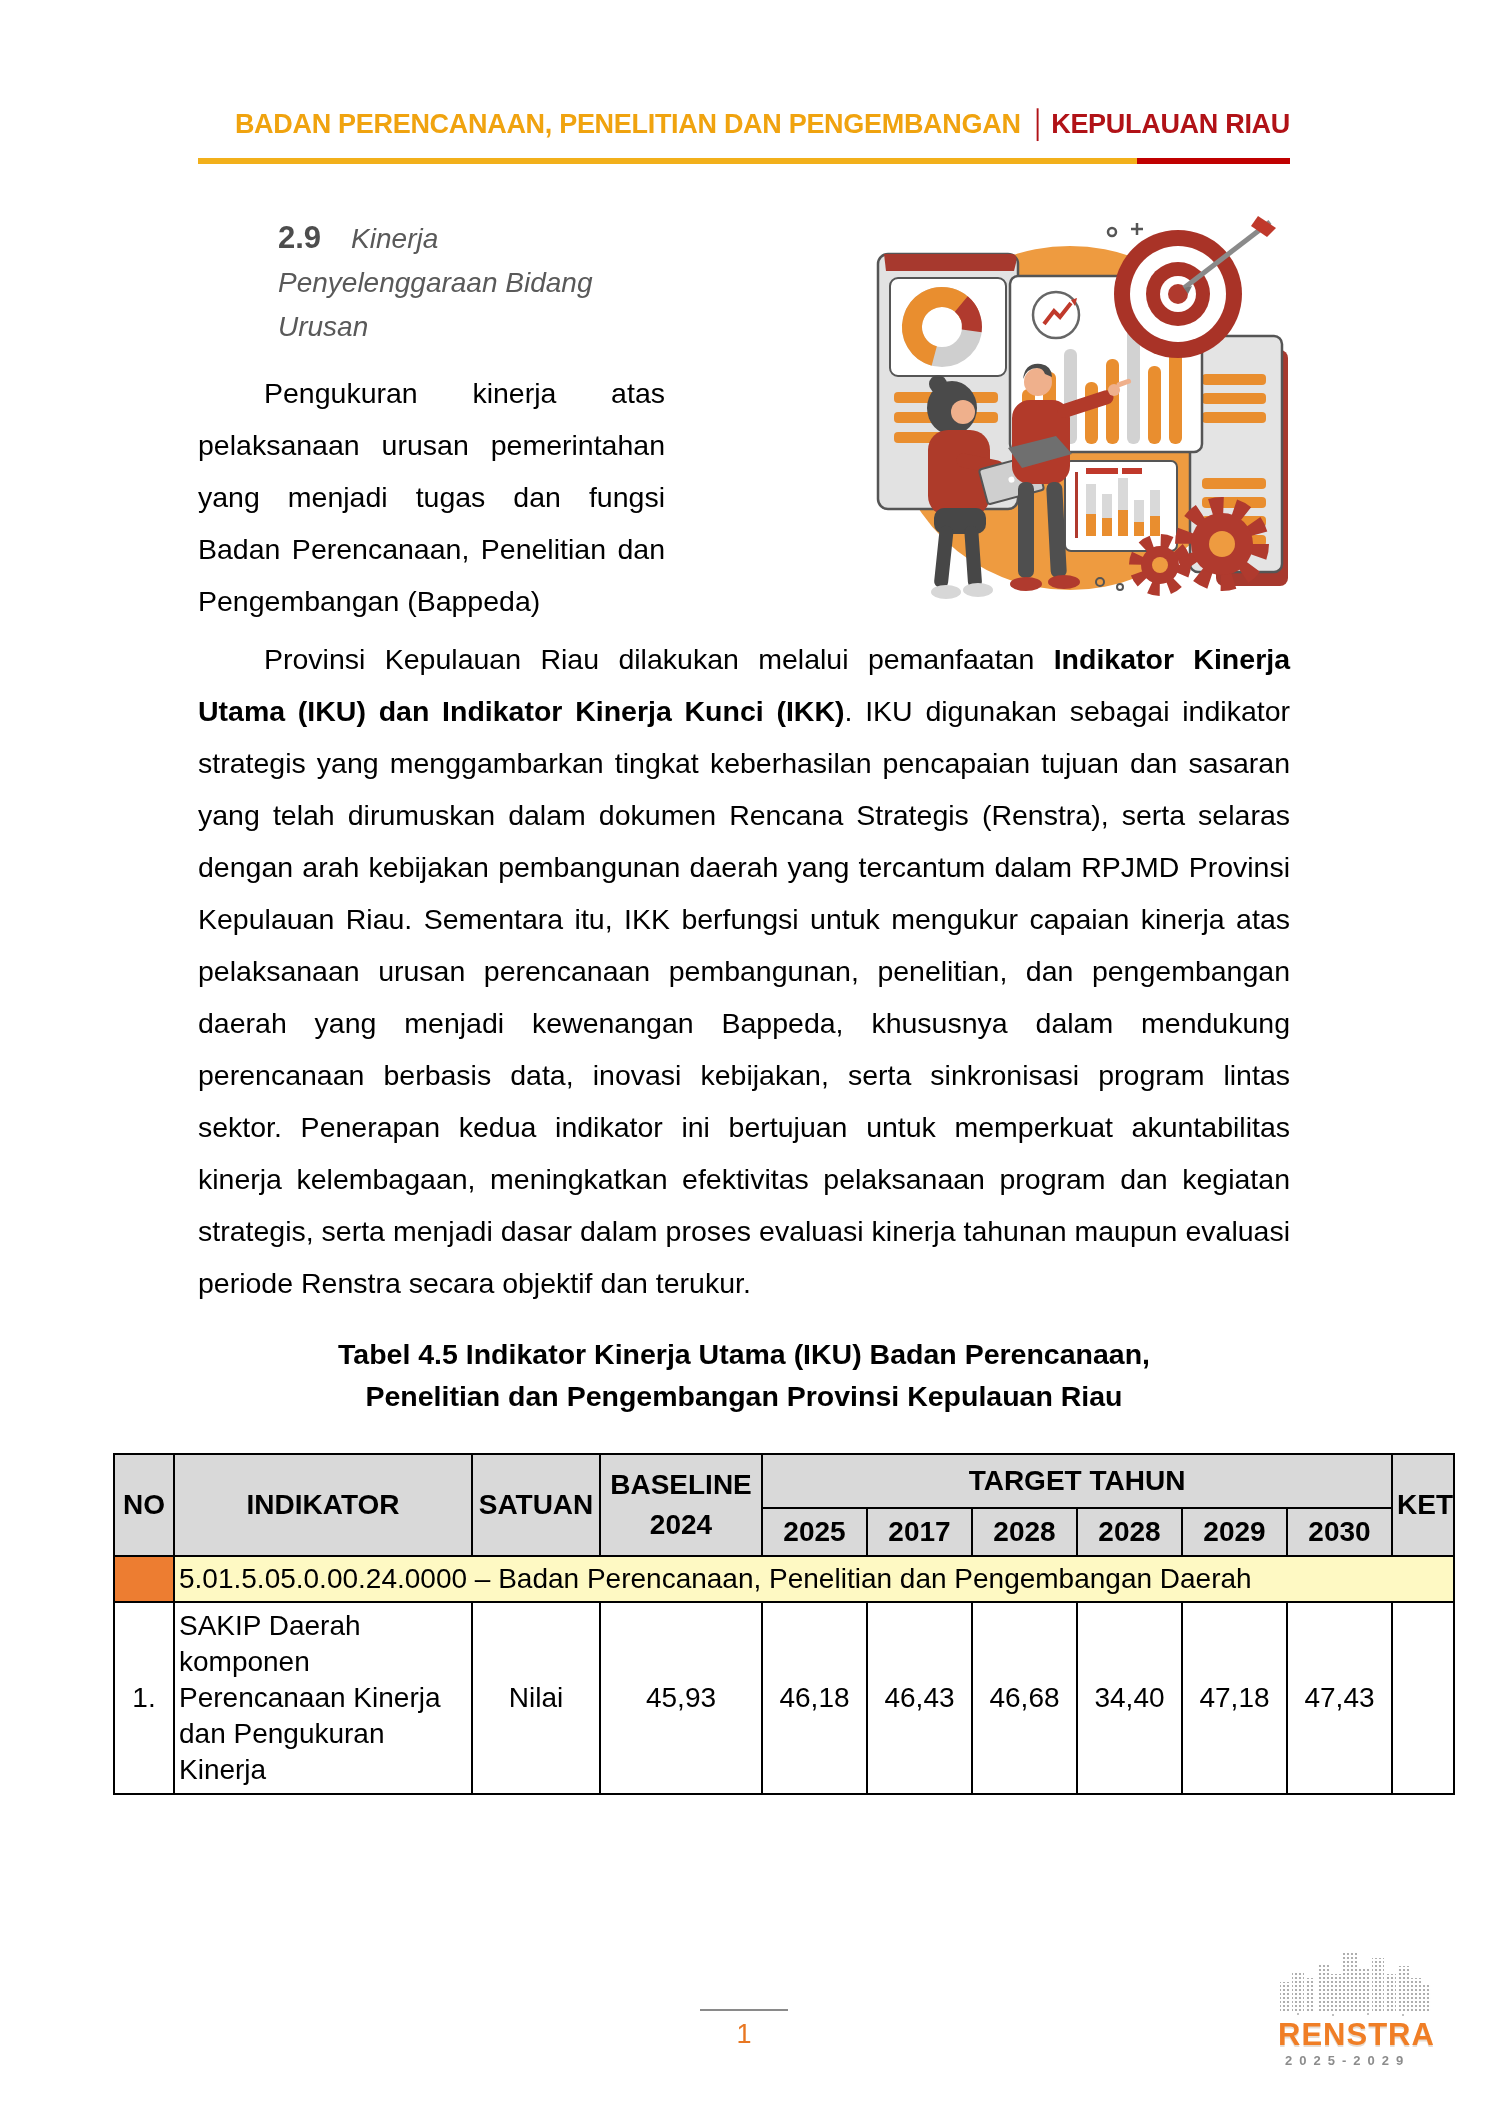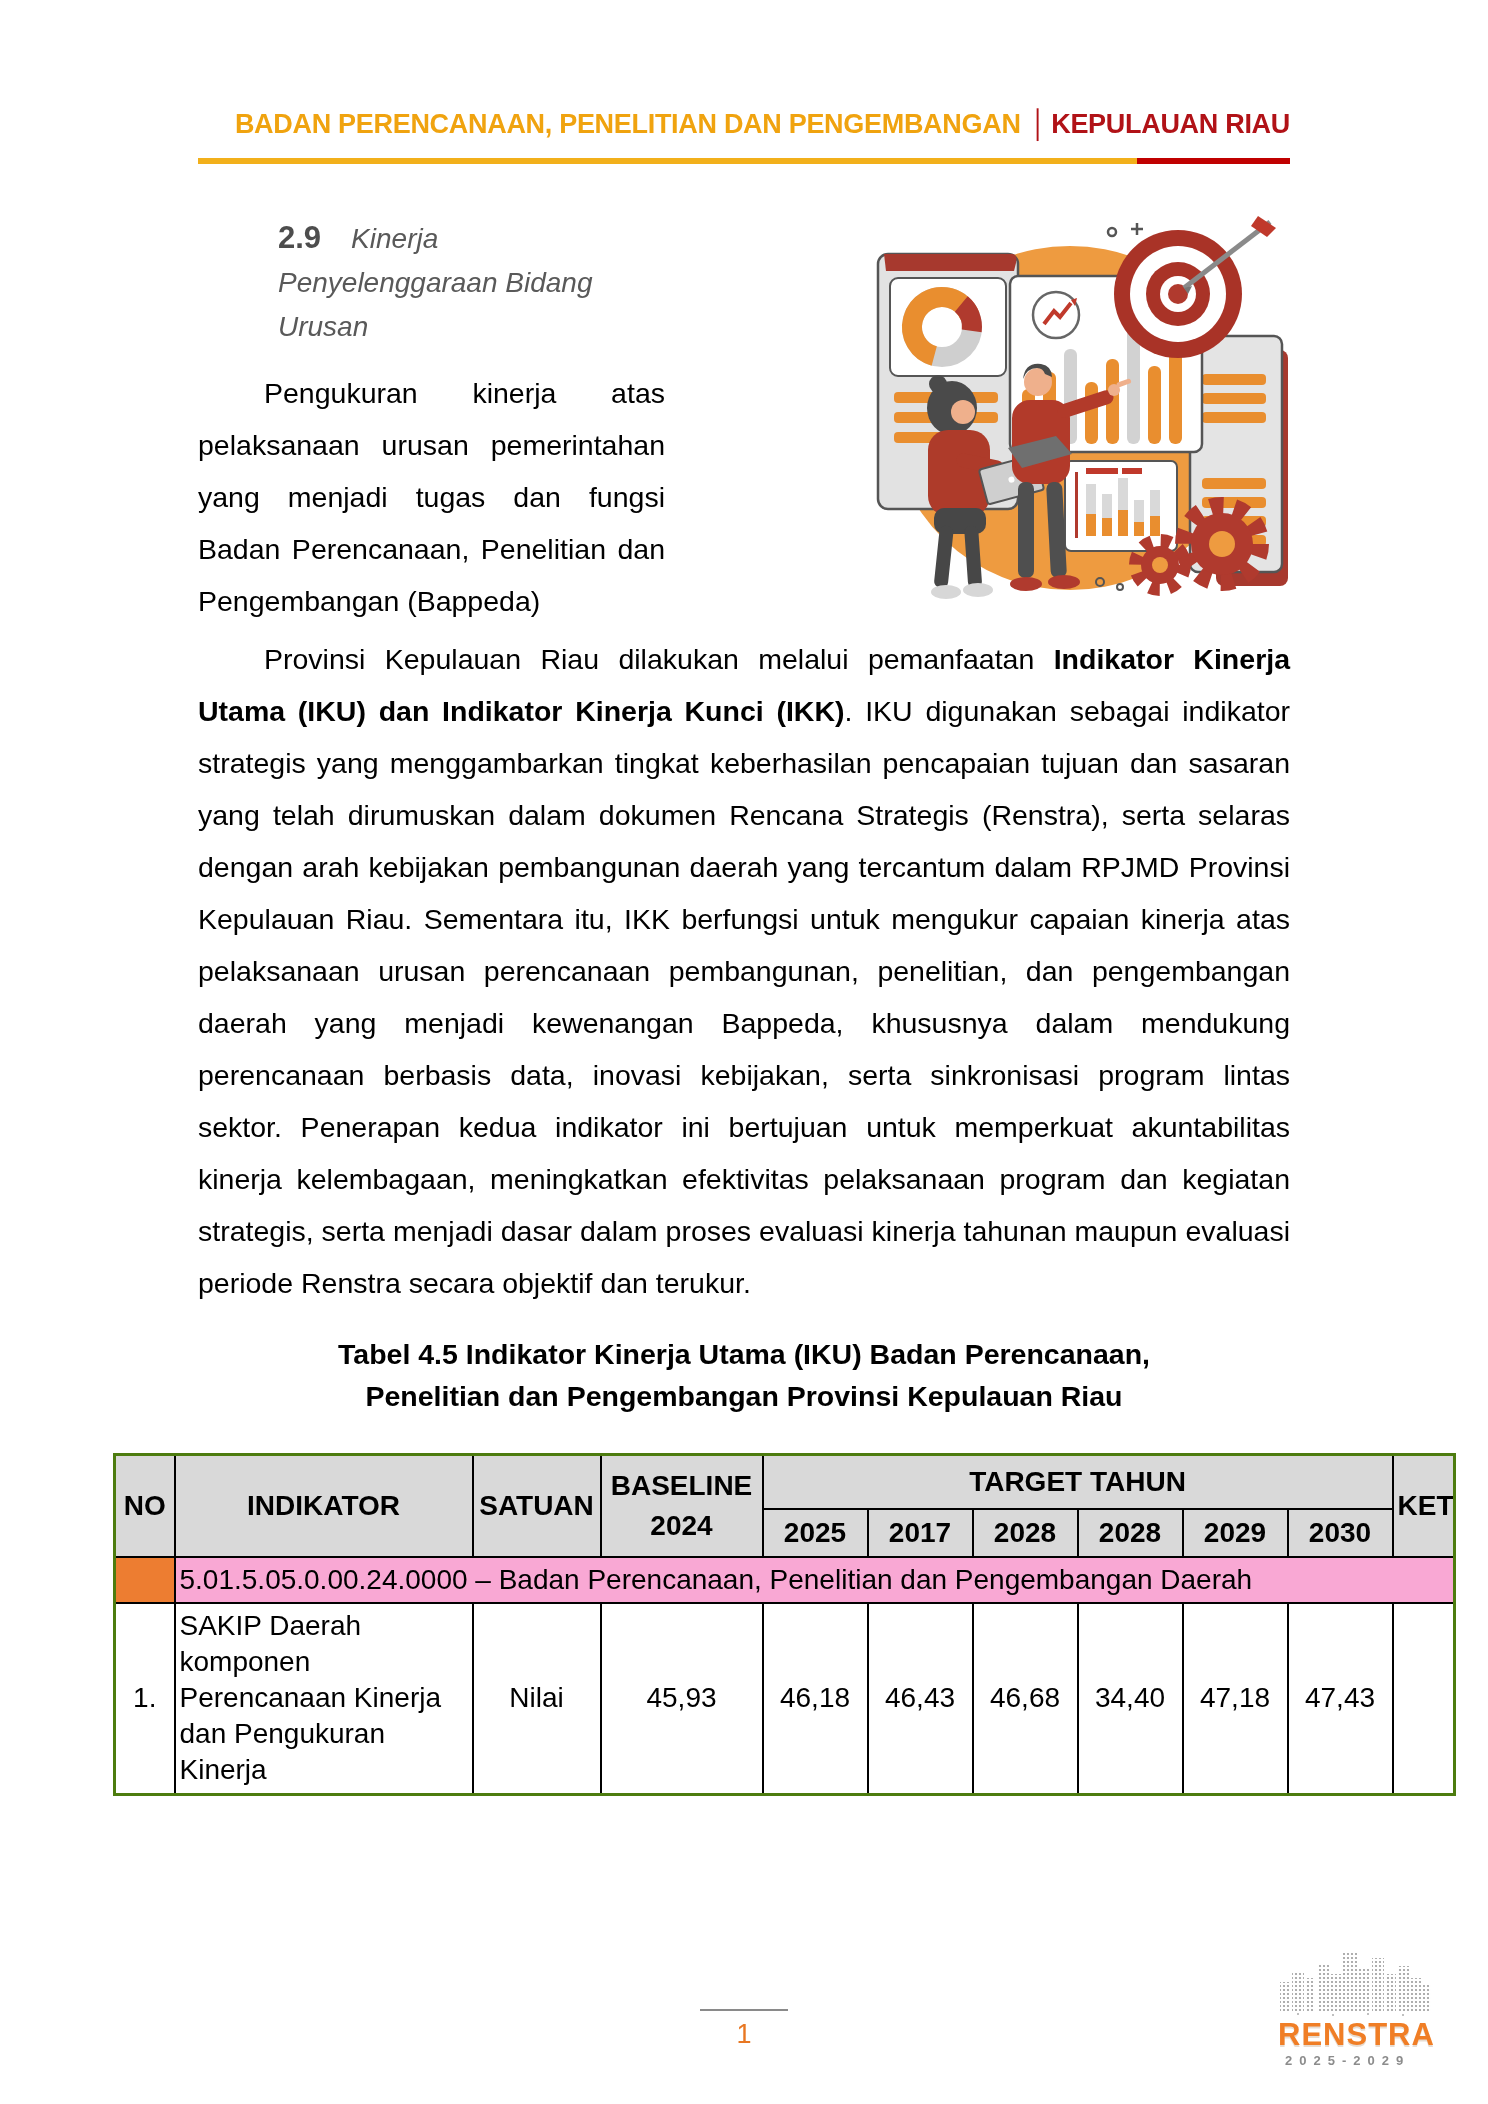--- a/index.html
+++ b/index.html
@@ -40,36 +40,36 @@
   .para2{margin-top:6px;text-indent:66px;}
   
   .tbl-caption{
     margin:24px auto 14px auto;text-align:center;
     font-size:28.5px;font-weight:bold;line-height:42px;
   }
   
   table.iku{
     border-collapse:collapse;table-layout:fixed;
     width:1340px;margin-left:-85px;
-    font-size:28px;border:3px solid #4d7c0f;margin-top:36px;
+    font-size:28px;border:1px solid #4d7c0f;margin-top:36px;
   }
   table.iku th,table.iku td{
     border:2px solid #000;padding:2px 4px;
     overflow:hidden;
   }
   table.iku th{
     background:#D9D9D9;font-weight:bold;text-align:center;vertical-align:middle;
   }
   tr.h1{height:54px;}
   tr.h2{height:48px;}
   tr.grp{height:46px;}
   tr.datarow{height:192px;}
   td.grp-no{background:#ED7D31;}
   td.grp-cell{
-    background:#f9a8d4;text-align:left;padding-left:12px;
+    background:#fef9c3;text-align:left;padding-left:12px;
     font-size:28px;color:#000;
   }
   td.c{text-align:center;vertical-align:middle;}
   td.ind{
     text-align:left;vertical-align:middle;
     padding:8px 24px 8px 14px;line-height:36px;
   }
   .bl1,.bl2{display:block;line-height:40px;}
   
   .footer-center{

